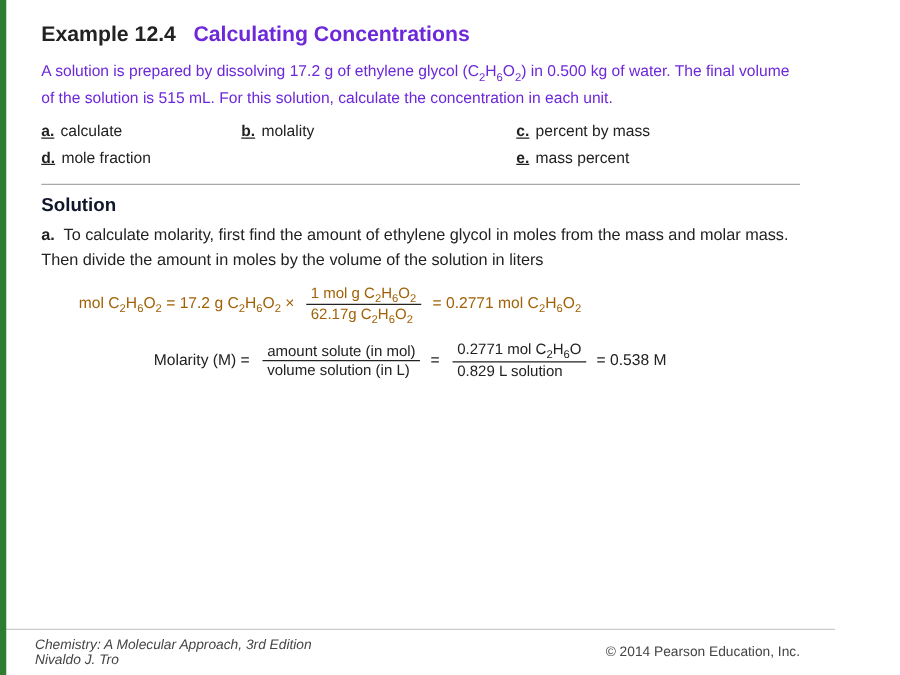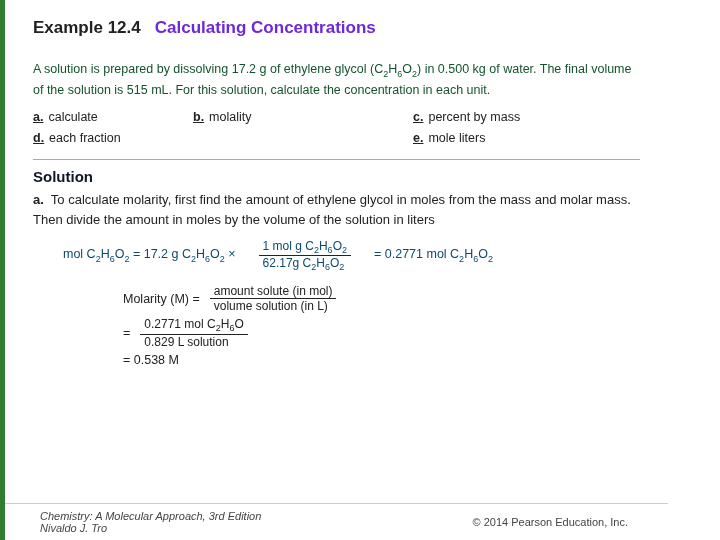--- a/index.html
+++ b/index.html
@@ -33,22 +33,21 @@
     }
     .title-text {
       font-size: 17px;
       font-weight: bold;
       color: #6d28d9;
     }
     .problem-text {
       font-size: 12.5px;
       line-height: 1.55;
       margin-bottom: 6px;
-      color: #14532d;
-      margin-top: 12px;
+      color: #6d28d9;
     }
     .parts-grid {
       display: grid;
       grid-template-columns: 160px 220px 1fr;
       font-size: 12.5px;
       margin-bottom: 2px;
       line-height: 1.7;
     }
     .part-item {
       display: flex;
@@ -75,24 +74,24 @@
       margin-bottom: 8px;
     }
     .equations-area {
       padding-left: 30px;
       display: flex;
       flex-direction: column;
       gap: 8px;
     }
     .eq-line {
       font-size: 12.5px;
-      color: #0c4a6e;
+      color: #a16207;
       display: flex;
       align-items: center;
-      gap: 19px;
+      gap: 5px;
     }
     .eq-fraction {
       display: inline-flex;
       flex-direction: column;
       align-items: flex-start;
       font-size: 12px;
       vertical-align: middle;
       margin: 0 4px;
     }
     .eq-fraction .num {
@@ -100,34 +99,34 @@
       padding: 0 4px;
       text-align: center;
     }
     .eq-fraction .den {
       padding: 0 4px;
       text-align: center;
     }
     sub { font-size: 9px; }
     .molarity-block {
       display: flex;
-      flex-direction: column;
+      flex-direction: row;
       gap: 4px;
       margin-left: 60px;
       margin-top: 4px;
     }
     .mol-row {
       display: flex;
       align-items: center;
       gap: 6px;
       font-size: 12.5px;
     }
     .footer {
       border-top: 1px solid #ccc;
-      padding: 6px 40px;
+      padding: 6px 28px;
       display: flex;
       justify-content: space-between;
       align-items: center;
       font-size: 11px;
       color: #444;
       background: #fff;
     }
     .footer-left { font-style: italic; }
     .footer-right {}
     .green-bar {
@@ -172,26 +171,26 @@
         <div class="part-item">
           <span class="part-label-bold">b.</span>
           <span>molality</span>
         </div>
         <div class="part-item">
           <span class="part-label-bold">c.</span>
           <span>percent by mass</span>
         </div>
         <div class="part-item">
           <span class="part-label-bold">d.</span>
-          <span>each fraction</span>
+          <span>mole fraction</span>
         </div>
         <div></div>
         <div class="part-item">
           <span class="part-label-bold">e.</span>
-          <span>mole liters</span>
+          <span>mass percent</span>
         </div>
       </div>
 
       <hr class="divider">
 
       <div class="solution-heading">Solution</div>
 
       <div class="solution-text">
         <strong>a.</strong>&nbsp; To calculate molarity, first find the amount of ethylene glycol in moles from the mass and molar mass. Then divide the amount in moles by the volume of the solution in liters
       </div>

